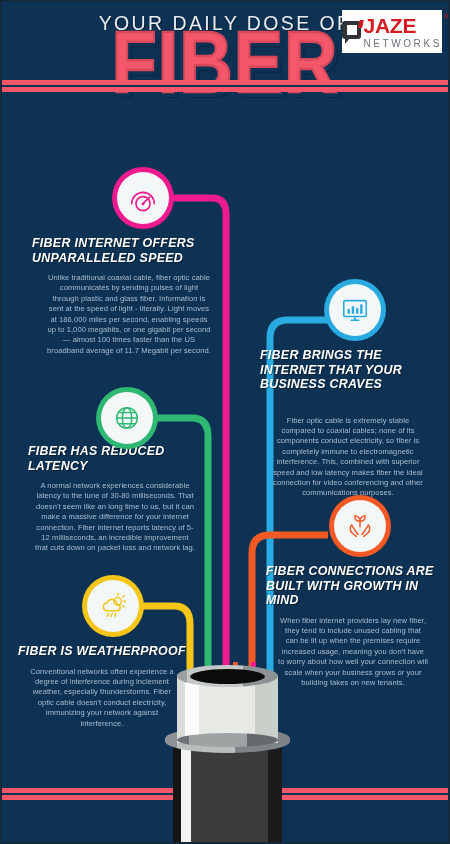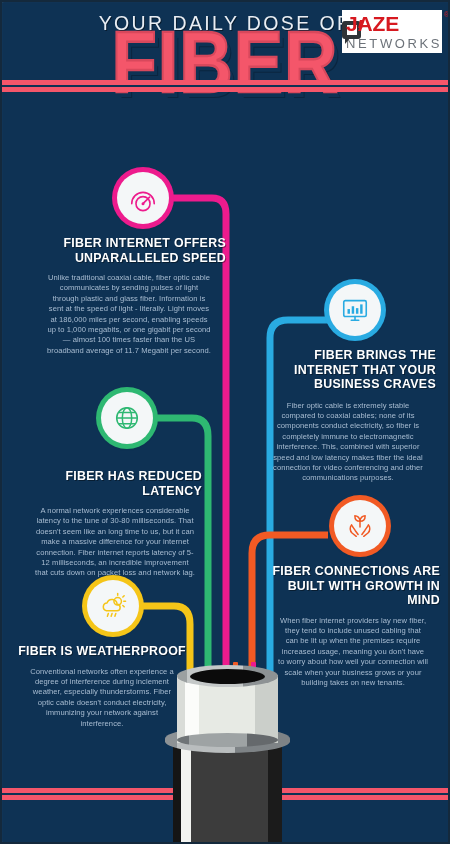--- a/index.html
+++ b/index.html
@@ -103,21 +103,21 @@
   .logo-jaze {
     position: relative;
     font-size: 21px; font-weight: bold; color: #d71920;
     letter-spacing: -0.2px;
   }
   .logo-reg {
     position: absolute; top: -2px; right: -7px;
     font-size: 7px; color: #d71920; font-weight: normal;
   }
   .logo-net {
-    font-size: 13px; color: #6c7279;
+    font-size: 10px; color: #6c7279;
     letter-spacing: 2.6px; margin-top: 3px;
   }
 
   .intro {
     position: absolute; top: 98px; left: 58px; right: 58px;
     text-align: center;
     color: #c9d6e4;
     font-size: 10.6px;
     line-height: 14.6px;
     letter-spacing: .15px;
@@ -137,22 +137,23 @@
     display: flex; align-items: center; justify-content: center;
     box-shadow: 0 0 0 5px var(--ring), 0 2px 5px rgba(0,0,0,.3);
   }
   .icon-circle svg { display: block; }
   .sec-title {
     color: #ffffff;
     font-weight: bold;
     font-size: 12.4px;
     line-height: 14.5px;
     letter-spacing: .3px;
-    text-align: right;
+    text-align: left;
     text-shadow: 1px 1px 0 rgba(0,0,0,.4);
+    font-style: italic;
   }
   .sec-body {
     color: #a9bdd2;
     font-size: 7.6px;
     line-height: 10.4px;
     text-align: center;
     letter-spacing: .05px;
   }
 
   
@@ -272,34 +273,34 @@
           <rect x="4" y="6" width="24" height="17" rx="1.6"></rect>
           <path d="M12 27 H20 M16 23 V27" stroke-linecap="round"></path>
           <rect x="8" y="15" width="2.6" height="5" fill="#29abe2" stroke="none"></rect>
           <rect x="12.5" y="12" width="2.6" height="8" fill="#29abe2" stroke="none"></rect>
           <rect x="17" y="14" width="2.6" height="6" fill="#29abe2" stroke="none"></rect>
           <rect x="21.5" y="10" width="2.6" height="10" fill="#29abe2" stroke="none"></rect>
         </svg>
       </div>
     </div>
     <div class="sec-title" style="margin-top:12px; padding:0 10px;">FIBER BRINGS THE INTERNET THAT YOUR BUSINESS CRAVES</div>
-    <div class="sec-body" style="margin-top:9px; padding:0 22px;">Fiber optic cable is extremely stable compared to coaxial cables; none of its components conduct electricity, so fiber is completely immune to electromagnetic interference. This, combined with superior speed and low latency makes fiber the ideal connection for video conferencing and other communications purposes.</div>
+    <div class="sec-body" style="margin-top:24px; padding:0 22px;">Fiber optic cable is extremely stable compared to coaxial cables; none of its components conduct electricity, so fiber is completely immune to electromagnetic interference. This, combined with superior speed and low latency makes fiber the ideal connection for video conferencing and other communications purposes.</div>
   </div>
 
   <div class="section" style="left:10px; top:390px; width:206px;">
     <div style="display:flex; justify-content:center;">
       <div class="icon-circle" style="--ring:#2eb872; margin-left:24px;">
         <svg width="30" height="30" viewBox="0 0 32 32" fill="none" stroke="#2eb872" stroke-width="1.6">
           <circle cx="16" cy="16" r="11"></circle>
           <ellipse cx="16" cy="16" rx="5" ry="11"></ellipse>
           <path d="M5 16 H27 M7.2 10 H24.8 M7.2 22 H24.8"></path>
         </svg>
       </div>
     </div>
-    <div class="sec-title" style="margin-top:25px; padding:0 16px;">FIBER HAS REDUCED LATENCY</div>
+    <div class="sec-title" style="margin-top:0; padding:0 16px;">FIBER HAS REDUCED LATENCY</div>
     <div class="sec-body" style="margin-top:8px; padding:0 22px;">A normal network experiences considerable latency to the tune of 30-80 milliseconds. That doesn't seem like an long time to us, but it can make a massive difference for your internet connection. Fiber internet reports latency of 5-12 milliseconds, an incredible improvement that cuts down on packet loss and network lag.</div>
   </div>
 
   <div class="section" style="left:256px; top:498px; width:190px;">
     <div style="display:flex; justify-content:center;">
       <div class="icon-circle" style="--ring:#f15a24; margin-left:14px;">
         <svg width="30" height="30" viewBox="0 0 32 32" fill="none" stroke="#f15a24" stroke-width="1.6" stroke-linecap="round" stroke-linejoin="round">
           <path d="M16 17 V9"></path>
           <path d="M16 11 C16 7 13 5 10.5 5 C10.5 9 13 11 16 11 Z"></path>
           <path d="M16 11 C16 7 19 5 21.5 5 C21.5 9 19 11 16 11 Z"></path>

